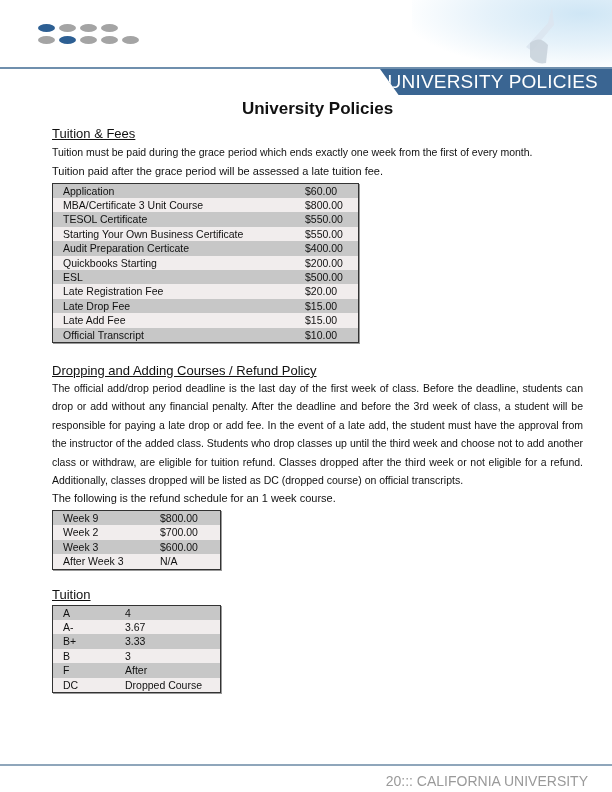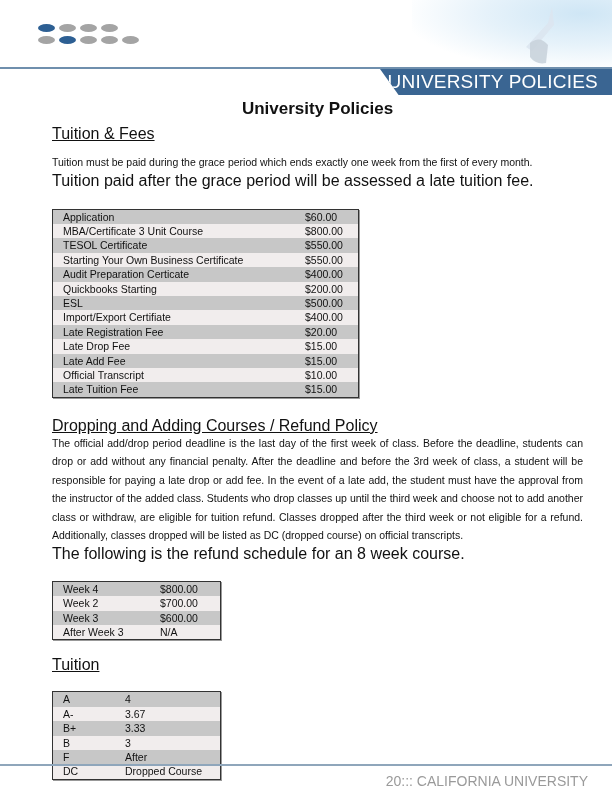--- a/index.html
+++ b/index.html
@@ -30,26 +30,26 @@
   }
   .banner-text {
     position: absolute; right: 14px; top: 2px;
     color: #fff; font-size: 19px; letter-spacing: 0.2px;
     font-family: "Liberation Sans", sans-serif;
   }
   .content { position: absolute; left: 52px; top: 98px; width: 531px; }
   .title {
     text-align: center; font-weight: bold; font-size: 17px; margin: 0 0 6px 0; height: 22px; line-height: 22px;
   }
-  .section-head { font-size: 16px; text-decoration: underline; line-height: 15px; }
+  .section-head { font-size: 13px; text-decoration: underline; line-height: 15px; }
   .para { font-size: 10.5px; line-height: 18.5px; text-align: justify; }
-  .line { font-size: 16px; line-height: 18px; }
+  .line { font-size: 11px; line-height: 18px; }
   table.grid {
     border-collapse: collapse; border: 1px solid #333;
-    font-size: 10.5px; margin-top: 19px;
+    font-size: 10.5px; margin-top: 3px;
     box-shadow: 1px 1px 0 #999;
   }
   table.grid td { padding: 0 10px; height: 14.4px; line-height: 14.4px; white-space: nowrap; }
   table.grid tr:nth-child(odd) td { background: #c7c7c7; }
   table.grid tr:nth-child(even) td { background: #f1eded; }
   .fees td:first-child { width: 222px; }
   .fees td:last-child { width: 43px; }
   .refund td:first-child { width: 77px; }
   .refund td:last-child { width: 50px; }
   .grading td:first-child { width: 42px; }
@@ -84,21 +84,21 @@
 
 <div class="top-rule"></div>
 <div class="banner">
   <span class="banner-text">UNIVERSITY POLICIES</span>
 </div>
 
 <div class="content">
   <div class="title">University Policies</div>
 
   <div class="section-head">Tuition &amp; Fees</div>
-  <div class="para" style="margin-top:12px">Tuition must be paid during the grace period which ends exactly one week from the first of every month.</div>
+  <div class="para" style="margin-top:2px">Tuition must be paid during the grace period which ends exactly one week from the first of every month.</div>
   <div class="line">Tuition paid after the grace period will be assessed a late tuition fee.</div>
 
   <table class="grid fees">
     <tbody id="fees-body">
         <tr>
           <td>Application</td>
           <td>$60.00</td>
         </tr>
         <tr>
           <td>MBA/Certificate 3 Unit Course</td>
@@ -118,55 +118,47 @@
         </tr>
         <tr>
           <td>Quickbooks Starting</td>
           <td>$200.00</td>
         </tr>
         <tr>
           <td>ESL</td>
           <td>$500.00</td>
         </tr>
         <tr>
-          <td>Import/Export Certifiate</td>
-          <td>$400.00</td>
-        </tr>
-        <tr>
           <td>Late Registration Fee</td>
           <td>$20.00</td>
         </tr>
         <tr>
           <td>Late Drop Fee</td>
           <td>$15.00</td>
         </tr>
         <tr>
           <td>Late Add Fee</td>
           <td>$15.00</td>
         </tr>
         <tr>
           <td>Official Transcript</td>
           <td>$10.00</td>
-        </tr>
-        <tr>
-          <td>Late Tuition Fee</td>
-          <td>$15.00</td>
         </tr>
       </tbody>
   </table>
 
   <div style="height:20px"></div>
   <div class="section-head">Dropping and Adding Courses / Refund Policy</div>
   <div class="para" style="margin-top:1px">The official add/drop period deadline is the last day of the first week of class.  Before the deadline, students can drop or add without any financial penalty.  After the deadline and before the 3rd week of class, a student will be responsible for paying a late drop or add fee.  In the event of a late add, the student must have the approval from the instructor of the added class.  Students who drop classes up until the third week and choose not to add another class or withdraw, are eligible for tuition refund.  Classes dropped after the third week or not eligible for a refund.  Additionally, classes dropped will be listed as DC (dropped course) on official transcripts.</div>
-  <div class="line" style="line-height:17px">The following is the refund schedule for an 8 week course.</div>
+  <div class="line" style="line-height:17px">The following is the refund schedule for an 1 week course.</div>
 
   <table class="grid refund">
     <tbody id="refund-body">
         <tr>
-          <td>Week 4</td>
+          <td>Week 9</td>
           <td>$800.00</td>
         </tr>
         <tr>
           <td>Week 2</td>
           <td>$700.00</td>
         </tr>
         <tr>
           <td>Week 3</td>
           <td>$600.00</td>
         </tr>

